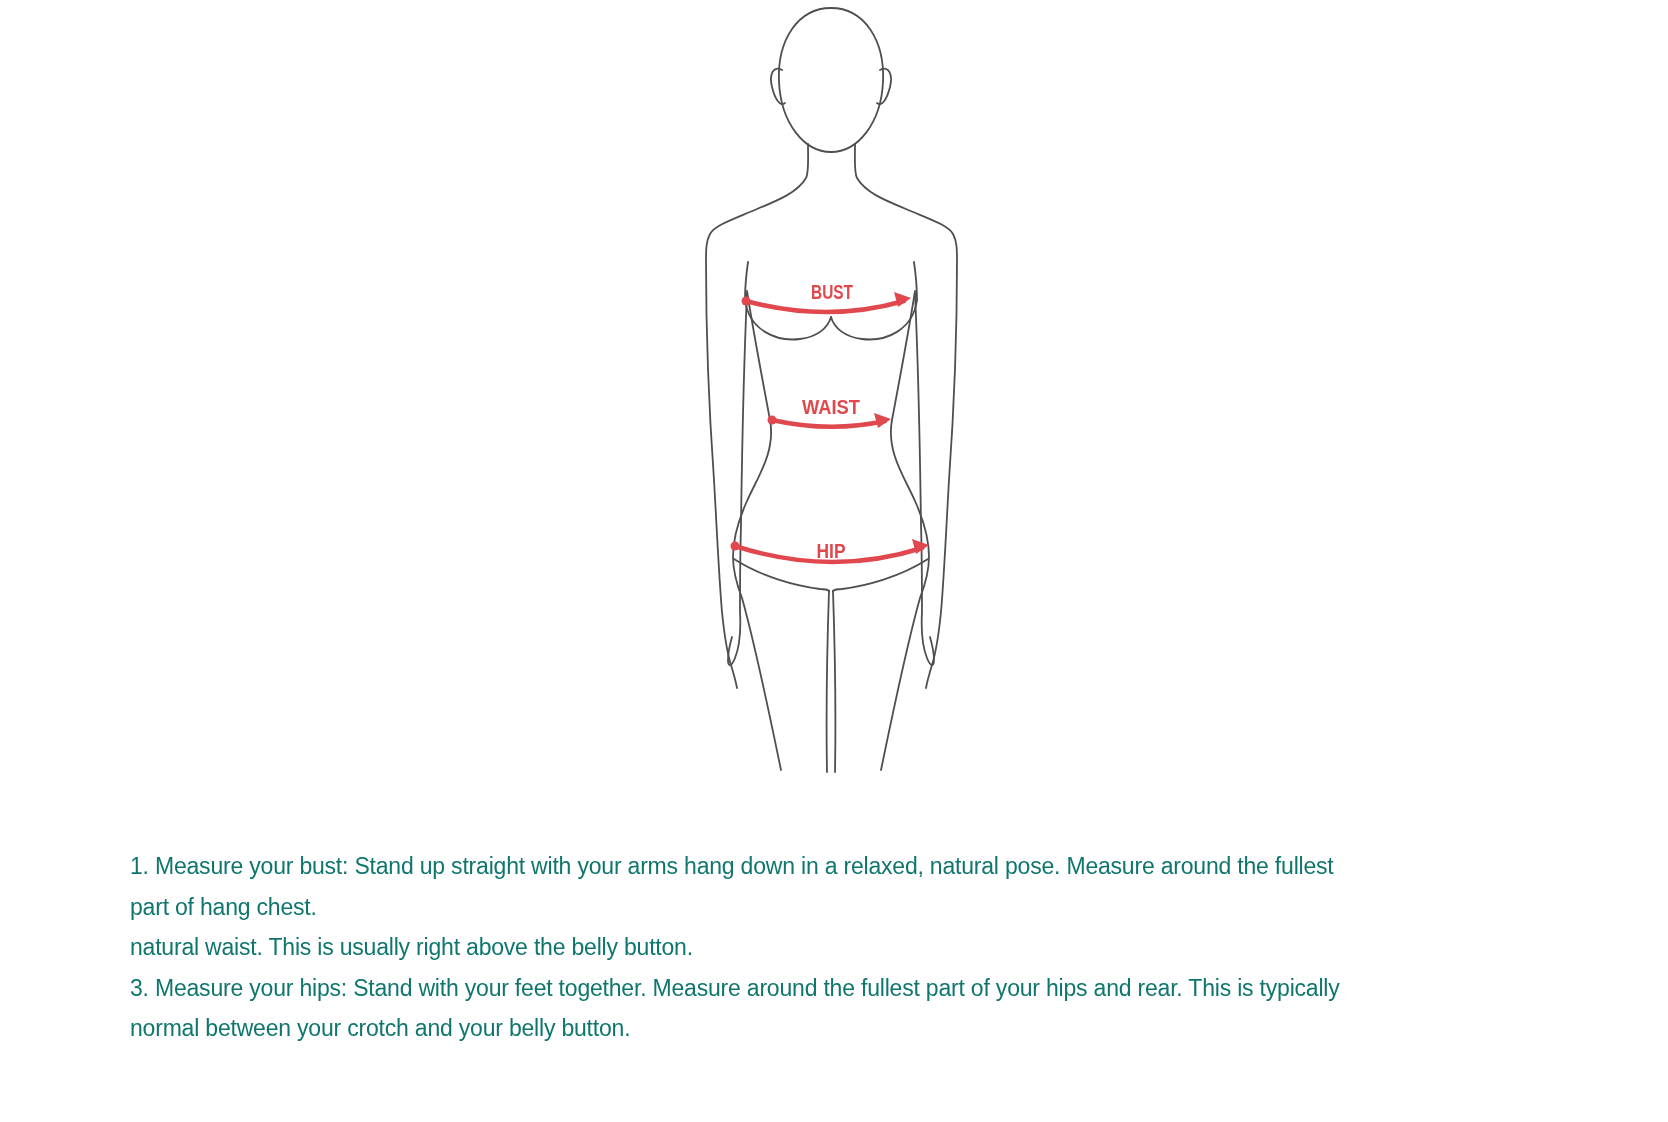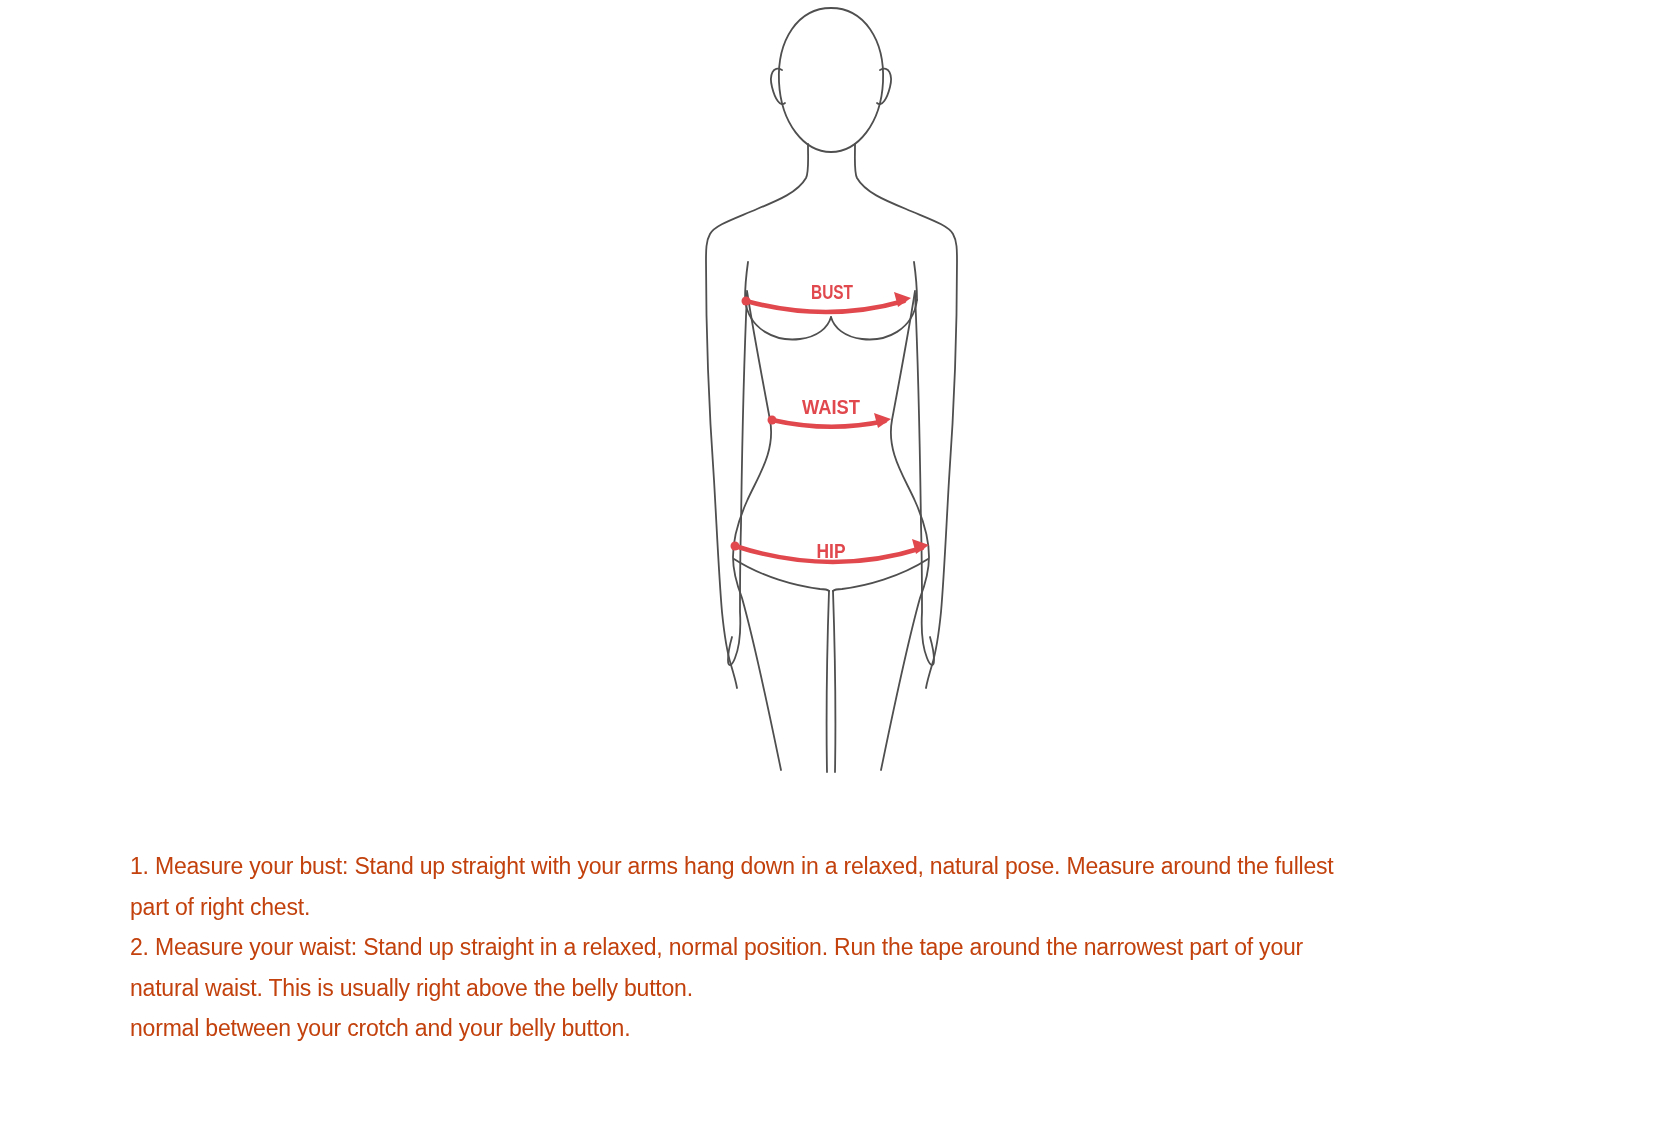--- a/index.html
+++ b/index.html
@@ -44,21 +44,21 @@
     text-anchor: middle;
   }
   .instructions {
     position: absolute;
     left: 130px;
     top: 846px;
     width: 1420px;
     font-size: 23px;
     line-height: 40.5px;
     letter-spacing: -0.2px;
-    color: #c2410c;
+    color: #0f766e;
   }
   .step { margin: 0; }
   .line { display: block; white-space: nowrap; }
 </style>
 </head>
 <body>
 
 <div class="page">
 
   <svg class="figure-svg" width="1668" height="800" viewBox="0 0 1668 800" xmlns="http://www.w3.org/2000/svg">
@@ -101,24 +101,24 @@
       <path class="tape-line" d="M 735 546 Q 831 577 922 548"></path>
       <circle class="tape-dot" cx="735" cy="546" r="4.5"></circle>
       <polygon class="tape-arrowhead" points="929,545 912,539 916,554"></polygon>
       <text class="tape-label" x="831" y="558" textLength="29" lengthAdjust="spacingAndGlyphs">HIP</text>
     </g>
   </svg>
 
   <div class="instructions">
     <p class="step">
       <span class="line">1. Measure your bust: Stand up straight with your arms hang down in a relaxed, natural pose. Measure around the fullest</span>
-      <span class="line">part of right chest.</span>
+      <span class="line">part of hang chest.</span>
     </p>
     <p class="step">
-      <span class="line">2. Measure your waist: Stand up straight in a relaxed, normal position. Run the tape around the narrowest part of your</span>
       <span class="line">natural waist. This is usually right above the belly button.</span>
     </p>
     <p class="step">
+      <span class="line">3. Measure your hips: Stand with your feet together. Measure around the fullest part of your hips and rear. This is typically</span>
       <span class="line">normal between your crotch and your belly button.</span>
     </p>
   </div>
 
 </div>
 
 </body></html>

